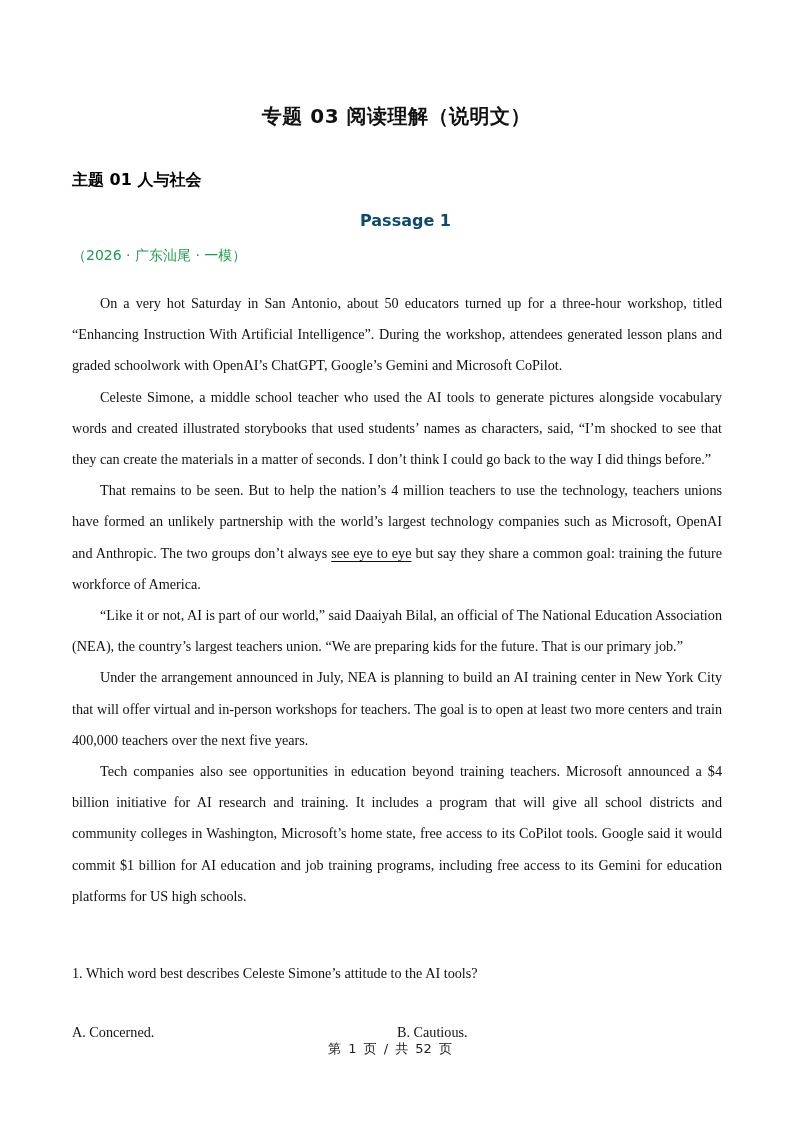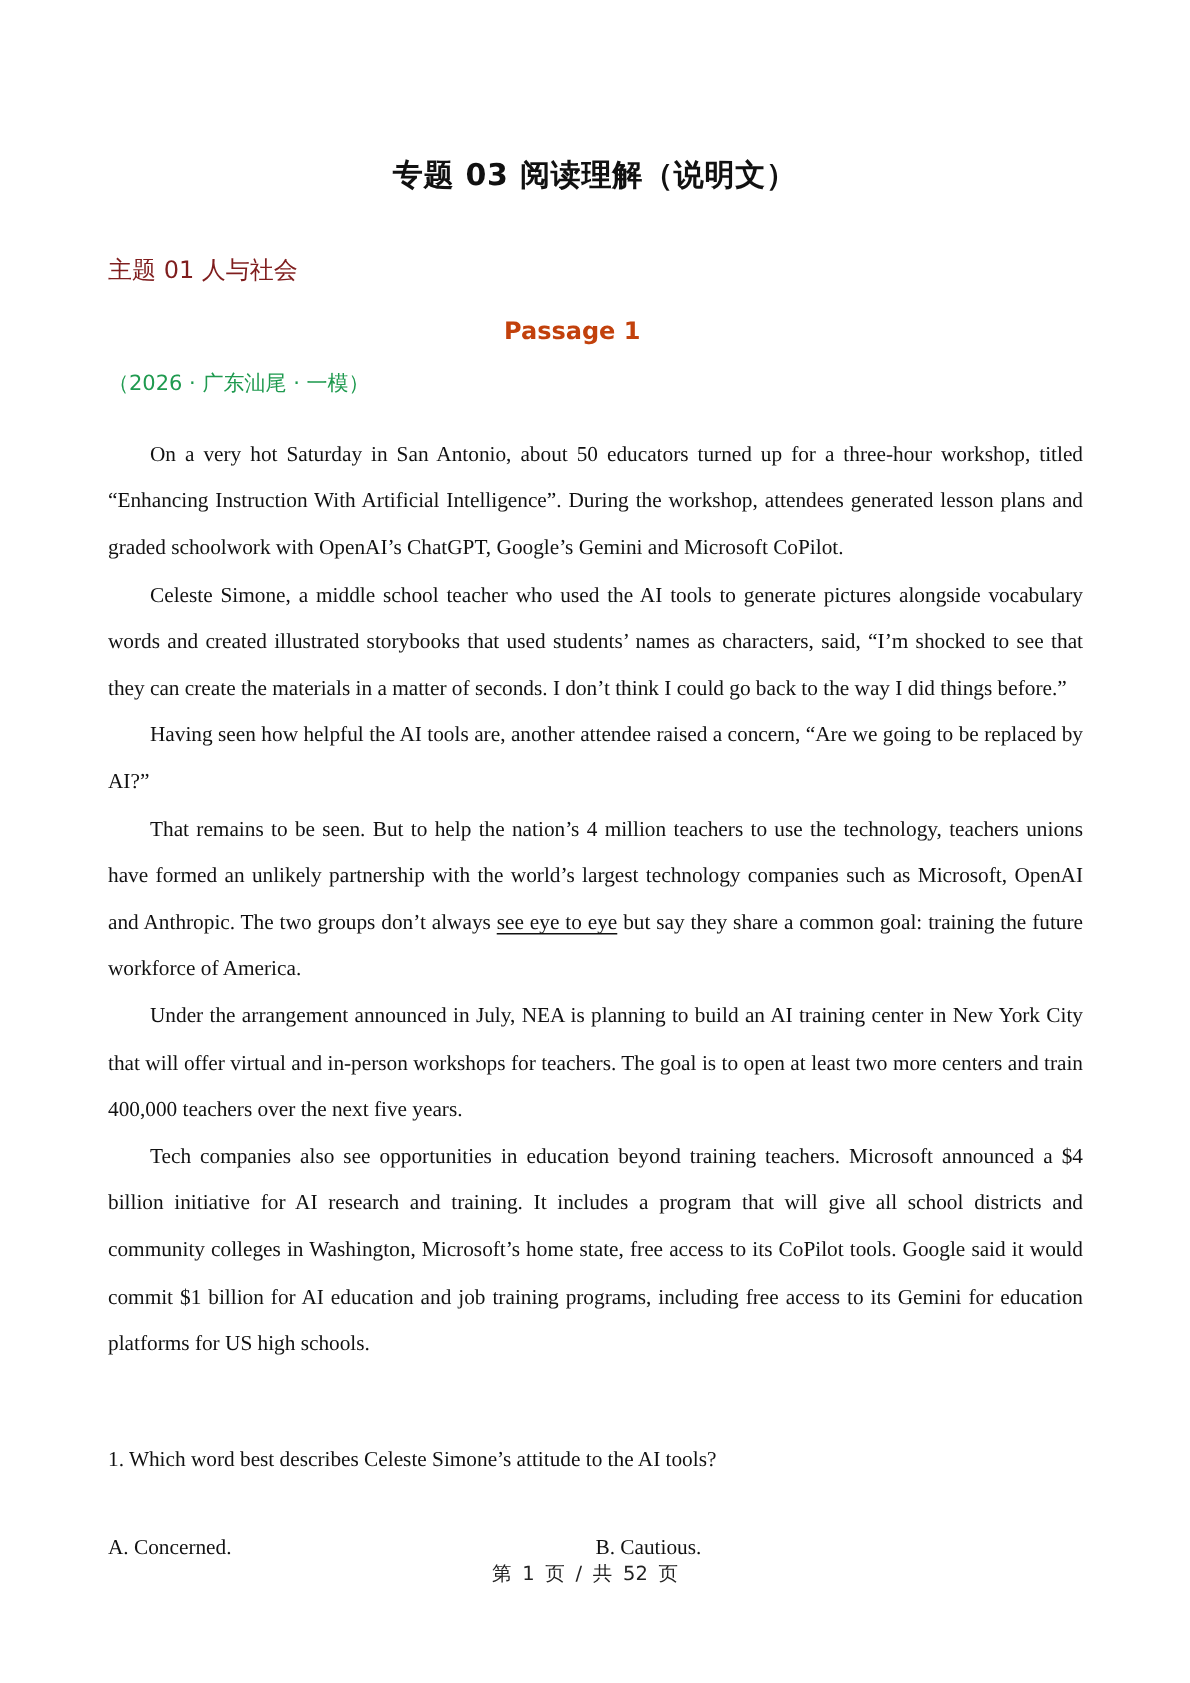--- a/index.html
+++ b/index.html
@@ -24,34 +24,35 @@
       font-weight: bold;
       font-size: 20px;
       letter-spacing: 0.5px;
       color: #111;
     }
     .section-title {
       position: absolute;
       left: 72px;
       top: 170px;
       font-family: "DejaVu Sans", sans-serif;
-      font-weight: normal;
+      font-weight: bold;
       font-size: 16px;
-      color: #7f1d1d;
+      color: #000000;
     }
     .passage-title {
       position: absolute;
       left: 0;
       width: 763px;
       top: 211px;
       text-align: center;
       font-family: "DejaVu Sans", sans-serif;
       font-weight: bold;
       font-size: 16px;
-      color: #c2410c;
+      color: #0c4a6e;
+      padding-left: 24px;
     }
     .source-tag {
       position: absolute;
       left: 72px;
       top: 247px;
       font-family: "DejaVu Sans", sans-serif;
       font-size: 14px;
       color: #1f9a4f;
     }
     .body-text {
@@ -119,22 +120,22 @@
 
   <div class="section-title">主题 01  人与社会</div>
 
   <div class="passage-title">Passage 1</div>
 
   <div class="source-tag">（2026 · 广东汕尾 · 一模）</div>
 
   <div class="body-text">
     <p>On a very hot Saturday in San Antonio, about 50 educators turned up for a three-hour workshop, titled “Enhancing Instruction With Artificial Intelligence”. During the workshop, attendees generated lesson plans and graded schoolwork with OpenAI’s ChatGPT, Google’s Gemini and Microsoft CoPilot.</p>
     <p>Celeste Simone, a middle school teacher who used the AI tools to generate pictures alongside vocabulary words and created illustrated storybooks that used students’ names as characters, said, “I’m shocked to see that they can create the materials in a matter of seconds. I don’t think I could go back to the way I did things before.”</p>
-    <p>Having seen how helpful the AI tools are, another attendee raised a concern, “Are we going to be replaced by AI?”</p>
     <p><span>That remains to be seen. But to help the nation’s 4 million teachers to use the technology, teachers unions have formed an unlikely partnership with the world’s largest technology companies such as Microsoft, OpenAI and Anthropic. The two groups don’t always </span><span class="underlined">see eye to eye</span><span> but say they share a common goal: training the future workforce of America.</span></p>
+    <p>“Like it or not, AI is part of our world,” said Daaiyah Bilal, an official of The National Education Association (NEA), the country’s largest teachers union. “We are preparing kids for the future. That is our primary job.”</p>
     <p>Under the arrangement announced in July, NEA is planning to build an AI training center in New York City that will offer virtual and in-person workshops for teachers. The goal is to open at least two more centers and train 400,000 teachers over the next five years.</p>
     <p>Tech companies also see opportunities in education beyond training teachers. Microsoft announced a $4 billion initiative for AI research and training. It includes a program that will give all school districts and community colleges in Washington, Microsoft’s home state, free access to its CoPilot tools. Google said it would commit $1 billion for AI education and job training programs, including free access to its Gemini for education platforms for US high schools.</p>
   </div>
 
   <div class="question">1. Which word best describes Celeste Simone’s attitude to the AI tools?</div>
 
   <div class="options">
     <span class="option option-a">A. Concerned.</span>
     <span class="option option-b">B. Cautious.</span>
   </div>

